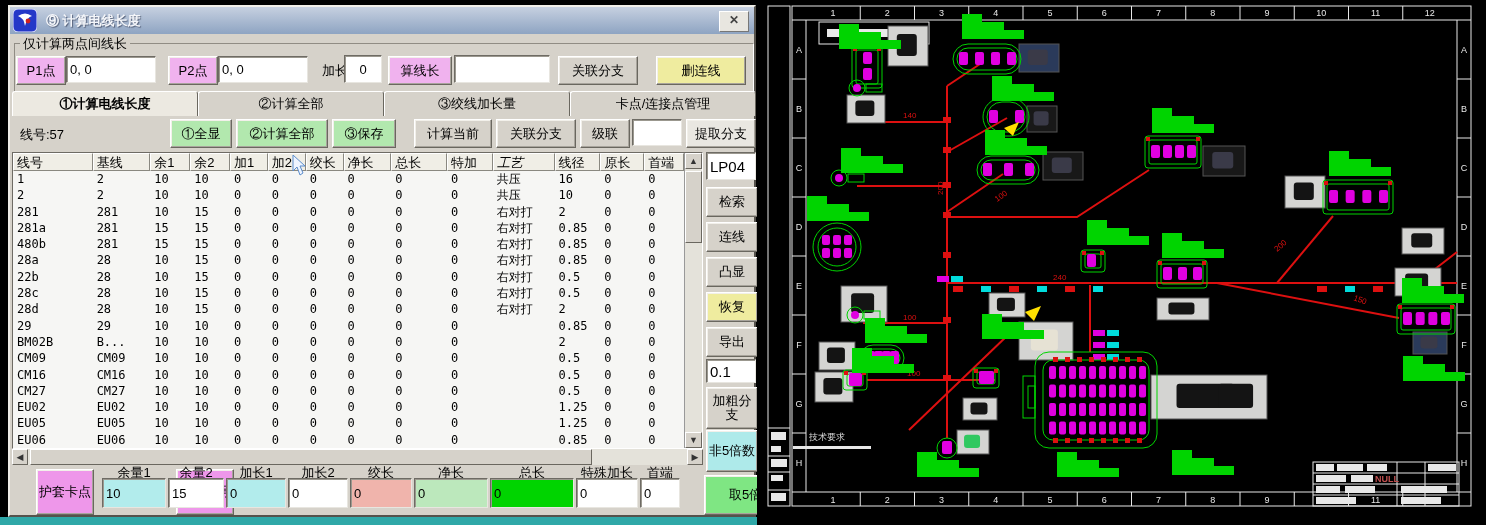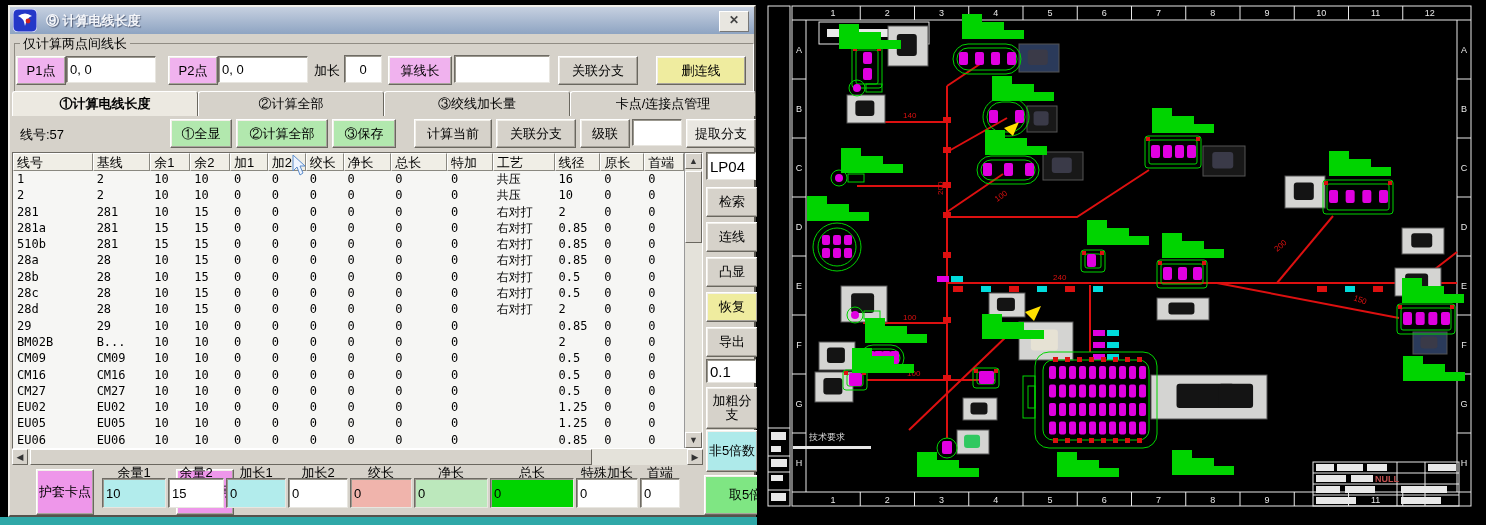--- a/index.html
+++ b/index.html
@@ -80,21 +80,21 @@
     <div class="close-btn">✕</div>
   </div>
 
   <div class="groupbox"></div>
   <span class="grouplabel">仅计算两点间线长</span>
 
   <div class="btn pink" style="left:6px;top:49px;width:48px;height:27px;">P1点</div>
   <input class="tin" style="left: 56px; top: 49px; width: 90px; height: 27px;" value="0, 0">
   <div class="btn pink" style="left:158px;top:49px;width:48px;height:27px;">P2点</div>
   <input class="tin" style="left: 208px; top: 49px; width: 90px; height: 27px;" value="0, 0">
-  <span class="lbl" style="left:304px;top:55px;">加长</span>
+  <span class="lbl" style="left:312px;top:55px;">加长</span>
   <input class="tin" style="left: 334px; top: 48px; width: 38px; height: 28px; text-align: center;" value="0">
   <div class="btn pink" style="left:378px;top:49px;width:62px;height:27px;text-align:right;">算线长</div>
   <input class="tin" style="left: 444px; top: 48px; width: 96px; height: 28px;" value="">
   <div class="btn" style="left:548px;top:49px;width:78px;height:27px;">关联分支</div>
   <div class="btn yellow" style="left:646px;top:49px;width:88px;height:27px;">删连线</div>
 
   <div class="tabs">
     <div class="tab active">①计算电线长度</div>
     <div class="tab">②计算全部</div>
     <div class="tab">③绞线加长量</div>
@@ -117,21 +117,21 @@
           <div class="th" style="width: 80px;">线号</div>
           <div class="th" style="width: 58px;">基线</div>
           <div class="th" style="width: 40px;">余1</div>
           <div class="th" style="width: 40px;">余2</div>
           <div class="th" style="width: 38px;">加1</div>
           <div class="th" style="width: 38px;">加2</div>
           <div class="th" style="width: 38px;">绞长</div>
           <div class="th" style="width: 48px;">净长</div>
           <div class="th" style="width: 56px;">总长</div>
           <div class="th" style="width: 46px;">特加</div>
-          <div class="th" style="width: 62px;">工艺</div>
+          <div class="th" style="width: 62px; font-style: italic;">工艺</div>
           <div class="th" style="width: 46px;">线径</div>
           <div class="th" style="width: 44px;">原长</div>
           <div class="th" style="width: 40px;">首端</div>
         </div>
       <div id="tbody">
           <div class="trow">
             <div class="td" style="width: 80px;">1</div>
             <div class="td" style="width: 58px;">2</div>
             <div class="td" style="width: 40px;">10</div>
             <div class="td" style="width: 40px;">10</div>
@@ -188,21 +188,21 @@
             <div class="td" style="width: 38px;">0</div>
             <div class="td" style="width: 48px;">0</div>
             <div class="td" style="width: 56px;">0</div>
             <div class="td" style="width: 46px;">0</div>
             <div class="td" style="width: 62px;">右对打</div>
             <div class="td" style="width: 46px;">0.85</div>
             <div class="td" style="width: 44px;">0</div>
             <div class="td" style="width: 40px;">0</div>
           </div>
           <div class="trow">
-            <div class="td" style="width: 80px;">510b</div>
+            <div class="td" style="width: 80px;">480b</div>
             <div class="td" style="width: 58px;">281</div>
             <div class="td" style="width: 40px;">15</div>
             <div class="td" style="width: 40px;">15</div>
             <div class="td" style="width: 38px;">0</div>
             <div class="td" style="width: 38px;">0</div>
             <div class="td" style="width: 38px;">0</div>
             <div class="td" style="width: 48px;">0</div>
             <div class="td" style="width: 56px;">0</div>
             <div class="td" style="width: 46px;">0</div>
             <div class="td" style="width: 62px;">右对打</div>
@@ -220,21 +220,21 @@
             <div class="td" style="width: 38px;">0</div>
             <div class="td" style="width: 48px;">0</div>
             <div class="td" style="width: 56px;">0</div>
             <div class="td" style="width: 46px;">0</div>
             <div class="td" style="width: 62px;">右对打</div>
             <div class="td" style="width: 46px;">0.85</div>
             <div class="td" style="width: 44px;">0</div>
             <div class="td" style="width: 40px;">0</div>
           </div>
           <div class="trow">
-            <div class="td" style="width: 80px;">28b</div>
+            <div class="td" style="width: 80px;">22b</div>
             <div class="td" style="width: 58px;">28</div>
             <div class="td" style="width: 40px;">10</div>
             <div class="td" style="width: 40px;">15</div>
             <div class="td" style="width: 38px;">0</div>
             <div class="td" style="width: 38px;">0</div>
             <div class="td" style="width: 38px;">0</div>
             <div class="td" style="width: 48px;">0</div>
             <div class="td" style="width: 56px;">0</div>
             <div class="td" style="width: 46px;">0</div>
             <div class="td" style="width: 62px;">右对打</div>

